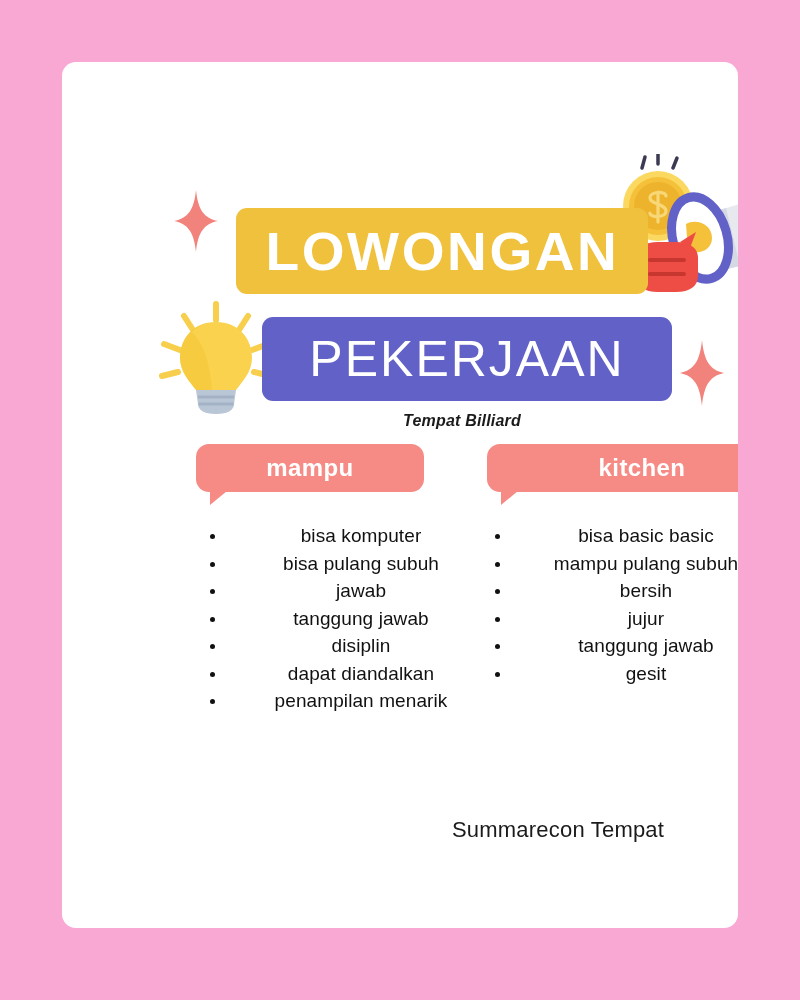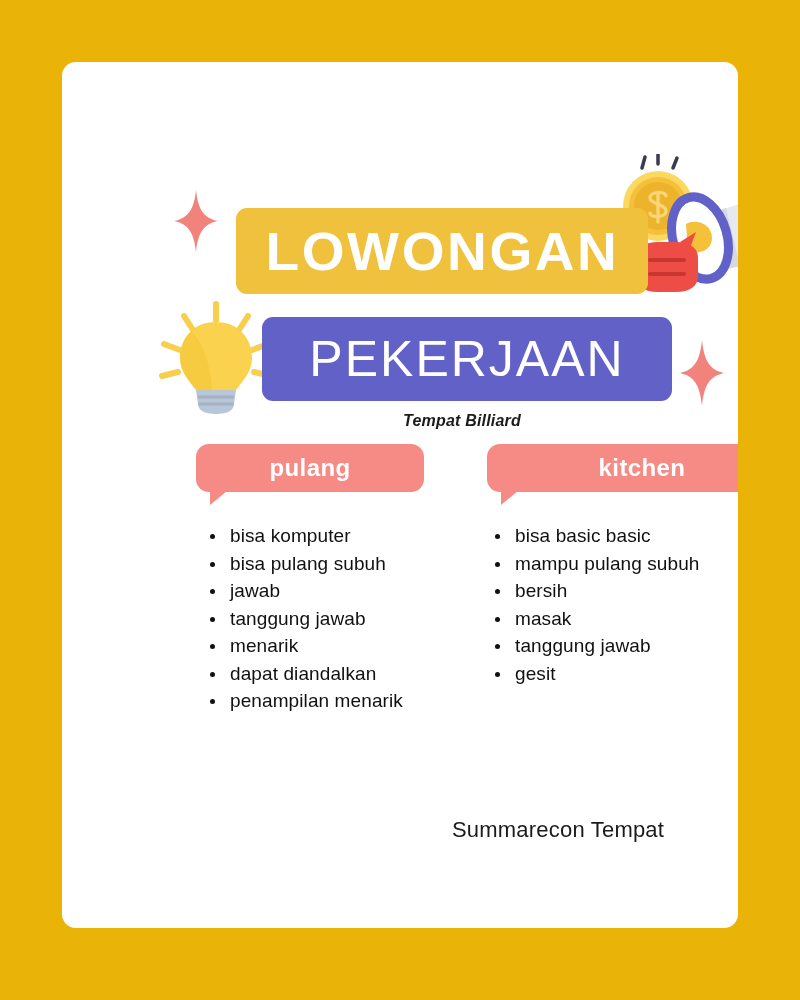--- a/index.html
+++ b/index.html
@@ -11,21 +11,21 @@
     height: 1000px;
     background: #fdcfcb;
     font-family: "Liberation Sans", sans-serif;
     overflow: hidden;
   }
 
   #poster {
     position: relative;
     width: 800px;
     height: 1000px;
-    background: #eab308;
+    background: #f9a8d4;
   }
 
   
   #card {
     position: absolute;
     left: 62px;
     top: 62px;
     width: 676px;
     height: 866px;
     background: #ffffff;
@@ -149,20 +149,21 @@
   }
   #bubble-kasir   { left: 134px; top: 382px; width: 228px; }
   #bubble-kitchen { left: 425px; top: 382px; width: 226px; padding-left: 42px; }
 
   
   .req-list {
     position: absolute;
     margin: 0;
     padding: 0;
     list-style: none;
+    text-align: center;
   }
   #list-kasir   { left: 140px; top: 460px; width: 290px; }
   #list-kitchen { left: 425px; top: 460px; width: 290px; }
 
   .req-list li {
     position: relative;
     padding-left: 28px;
     font-size: 19px;
     line-height: 27.5px;
     color: #111111;
@@ -276,42 +277,42 @@
       <span class="banner-text">LOWONGAN</span>
     </div>
 
     <div id="banner-bottom">
       <span class="banner-text">PEKERJAAN</span>
     </div>
 
     <div id="subtitle">Tempat Billiard</div>
 
     <div id="bubble-kasir" class="bubble">
-      <span class="bubble-label">pulang</span>
+      <span class="bubble-label">mampu</span>
     </div>
 
     <div id="bubble-kitchen" class="bubble">
       <span class="bubble-label">kitchen</span>
     </div>
 
     <ul id="list-kasir" class="req-list">
       <li>bisa komputer</li>
       <li>bisa pulang subuh</li>
       <li>jawab</li>
       <li>tanggung jawab</li>
-      <li>menarik</li>
+      <li>disiplin</li>
       <li>dapat diandalkan</li>
       <li>penampilan menarik</li>
     </ul>
 
     <ul id="list-kitchen" class="req-list">
       <li>bisa basic basic</li>
       <li>mampu pulang subuh</li>
       <li>bersih</li>
-      <li>masak</li>
+      <li>jujur</li>
       <li>tanggung jawab</li>
       <li>gesit</li>
     </ul>
 
     <div id="footer">Summarecon Tempat</div>
 
   </div>
 </div>
 
 </body></html>

